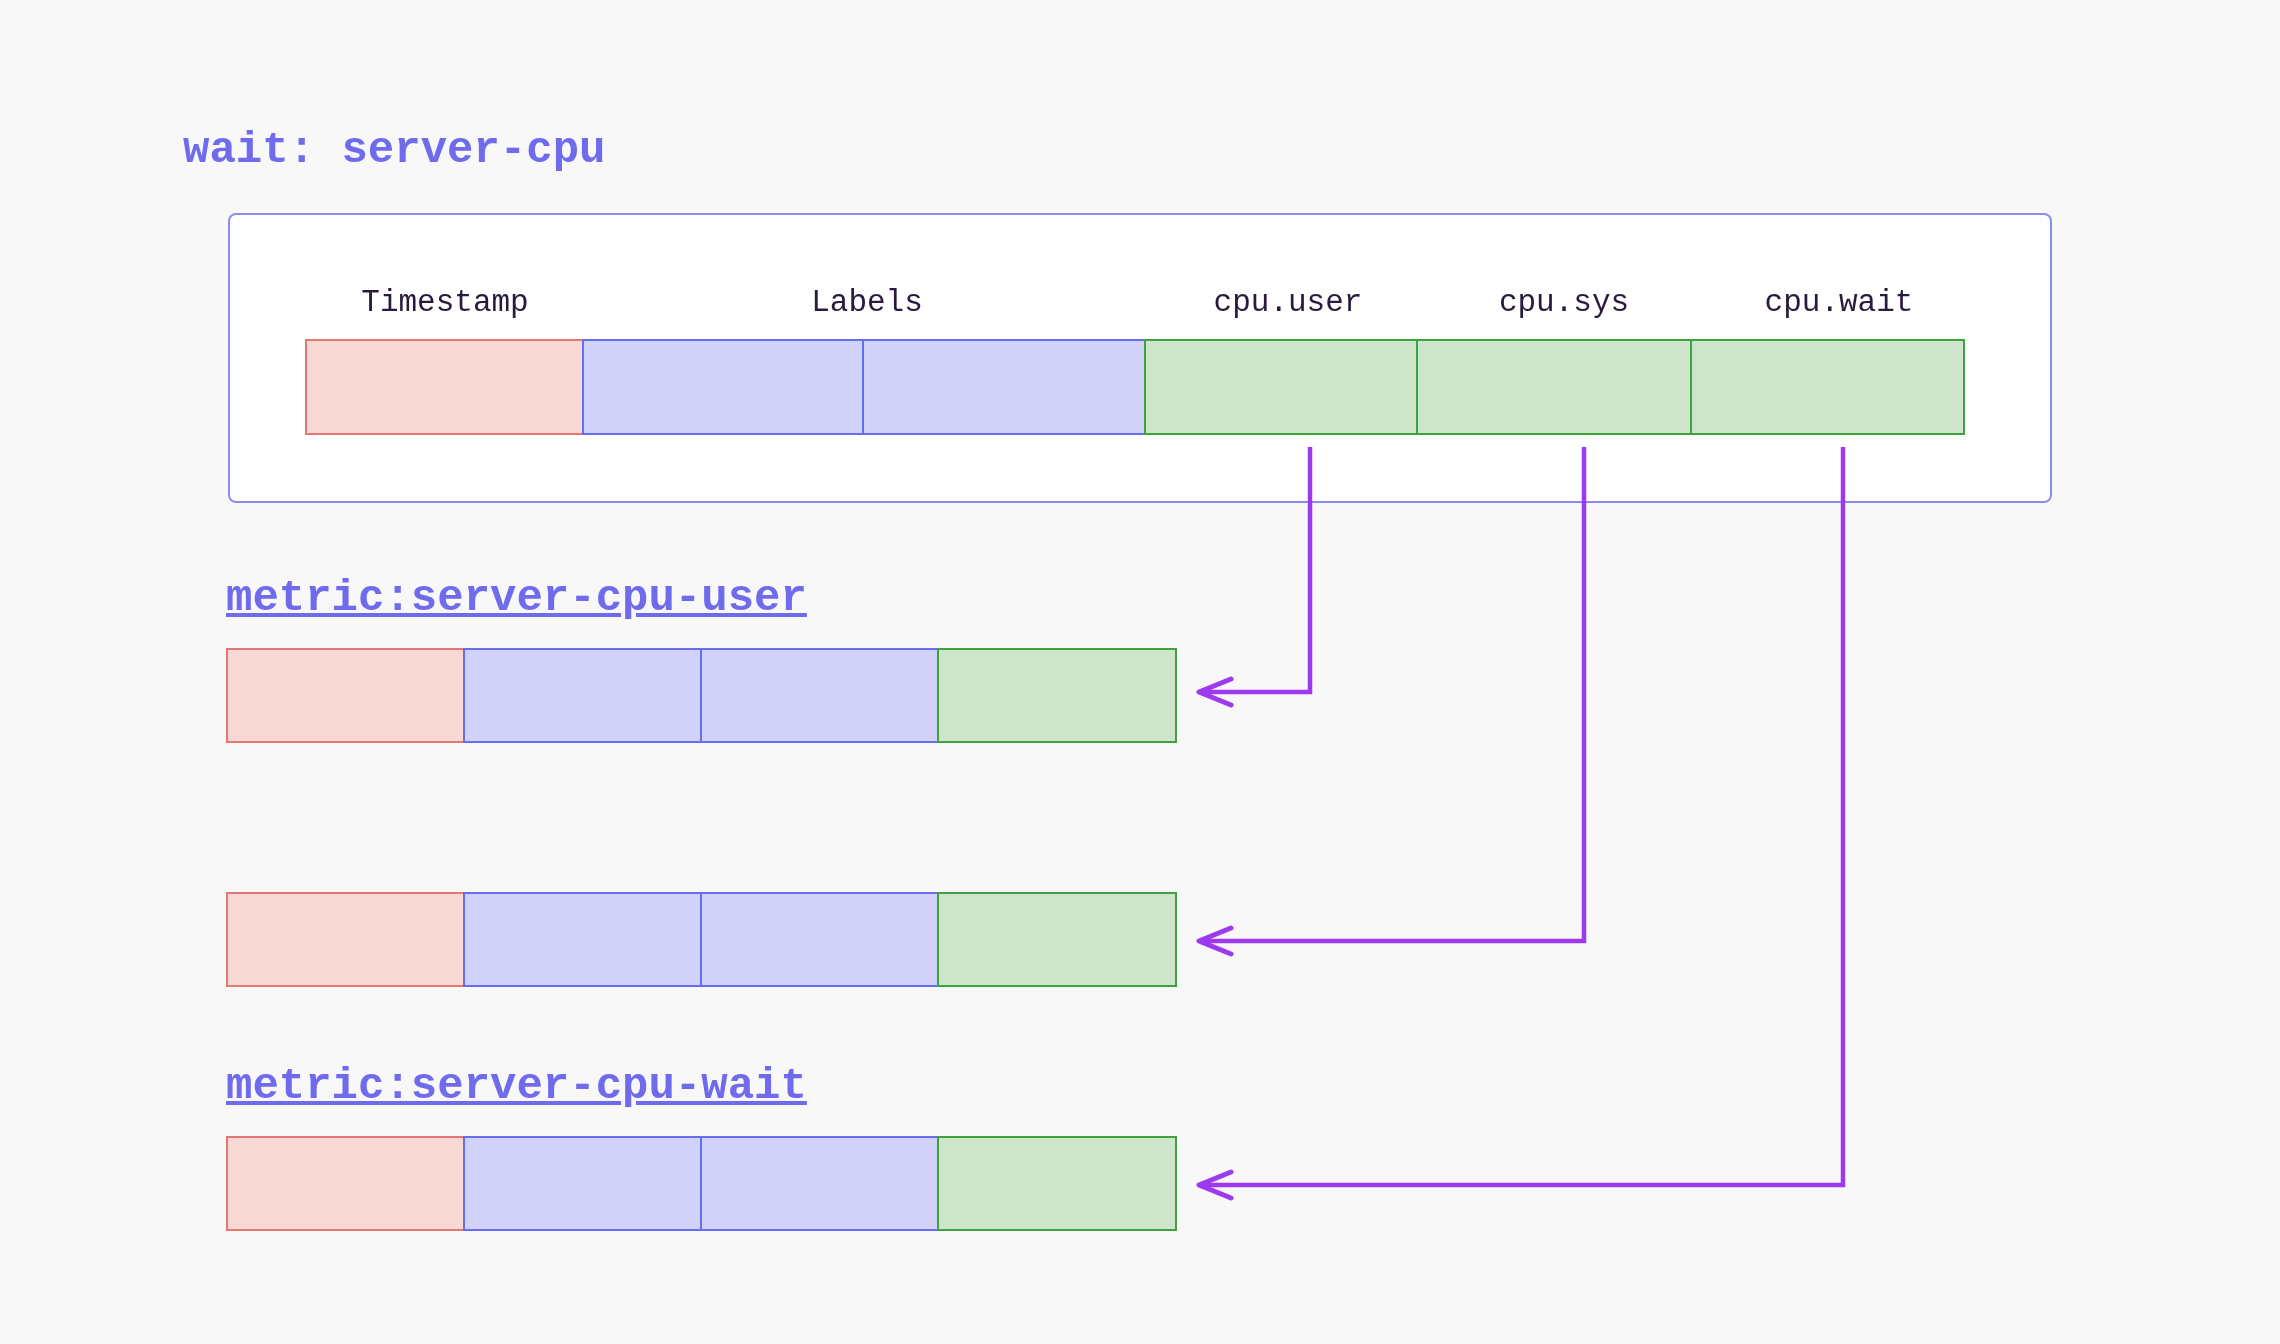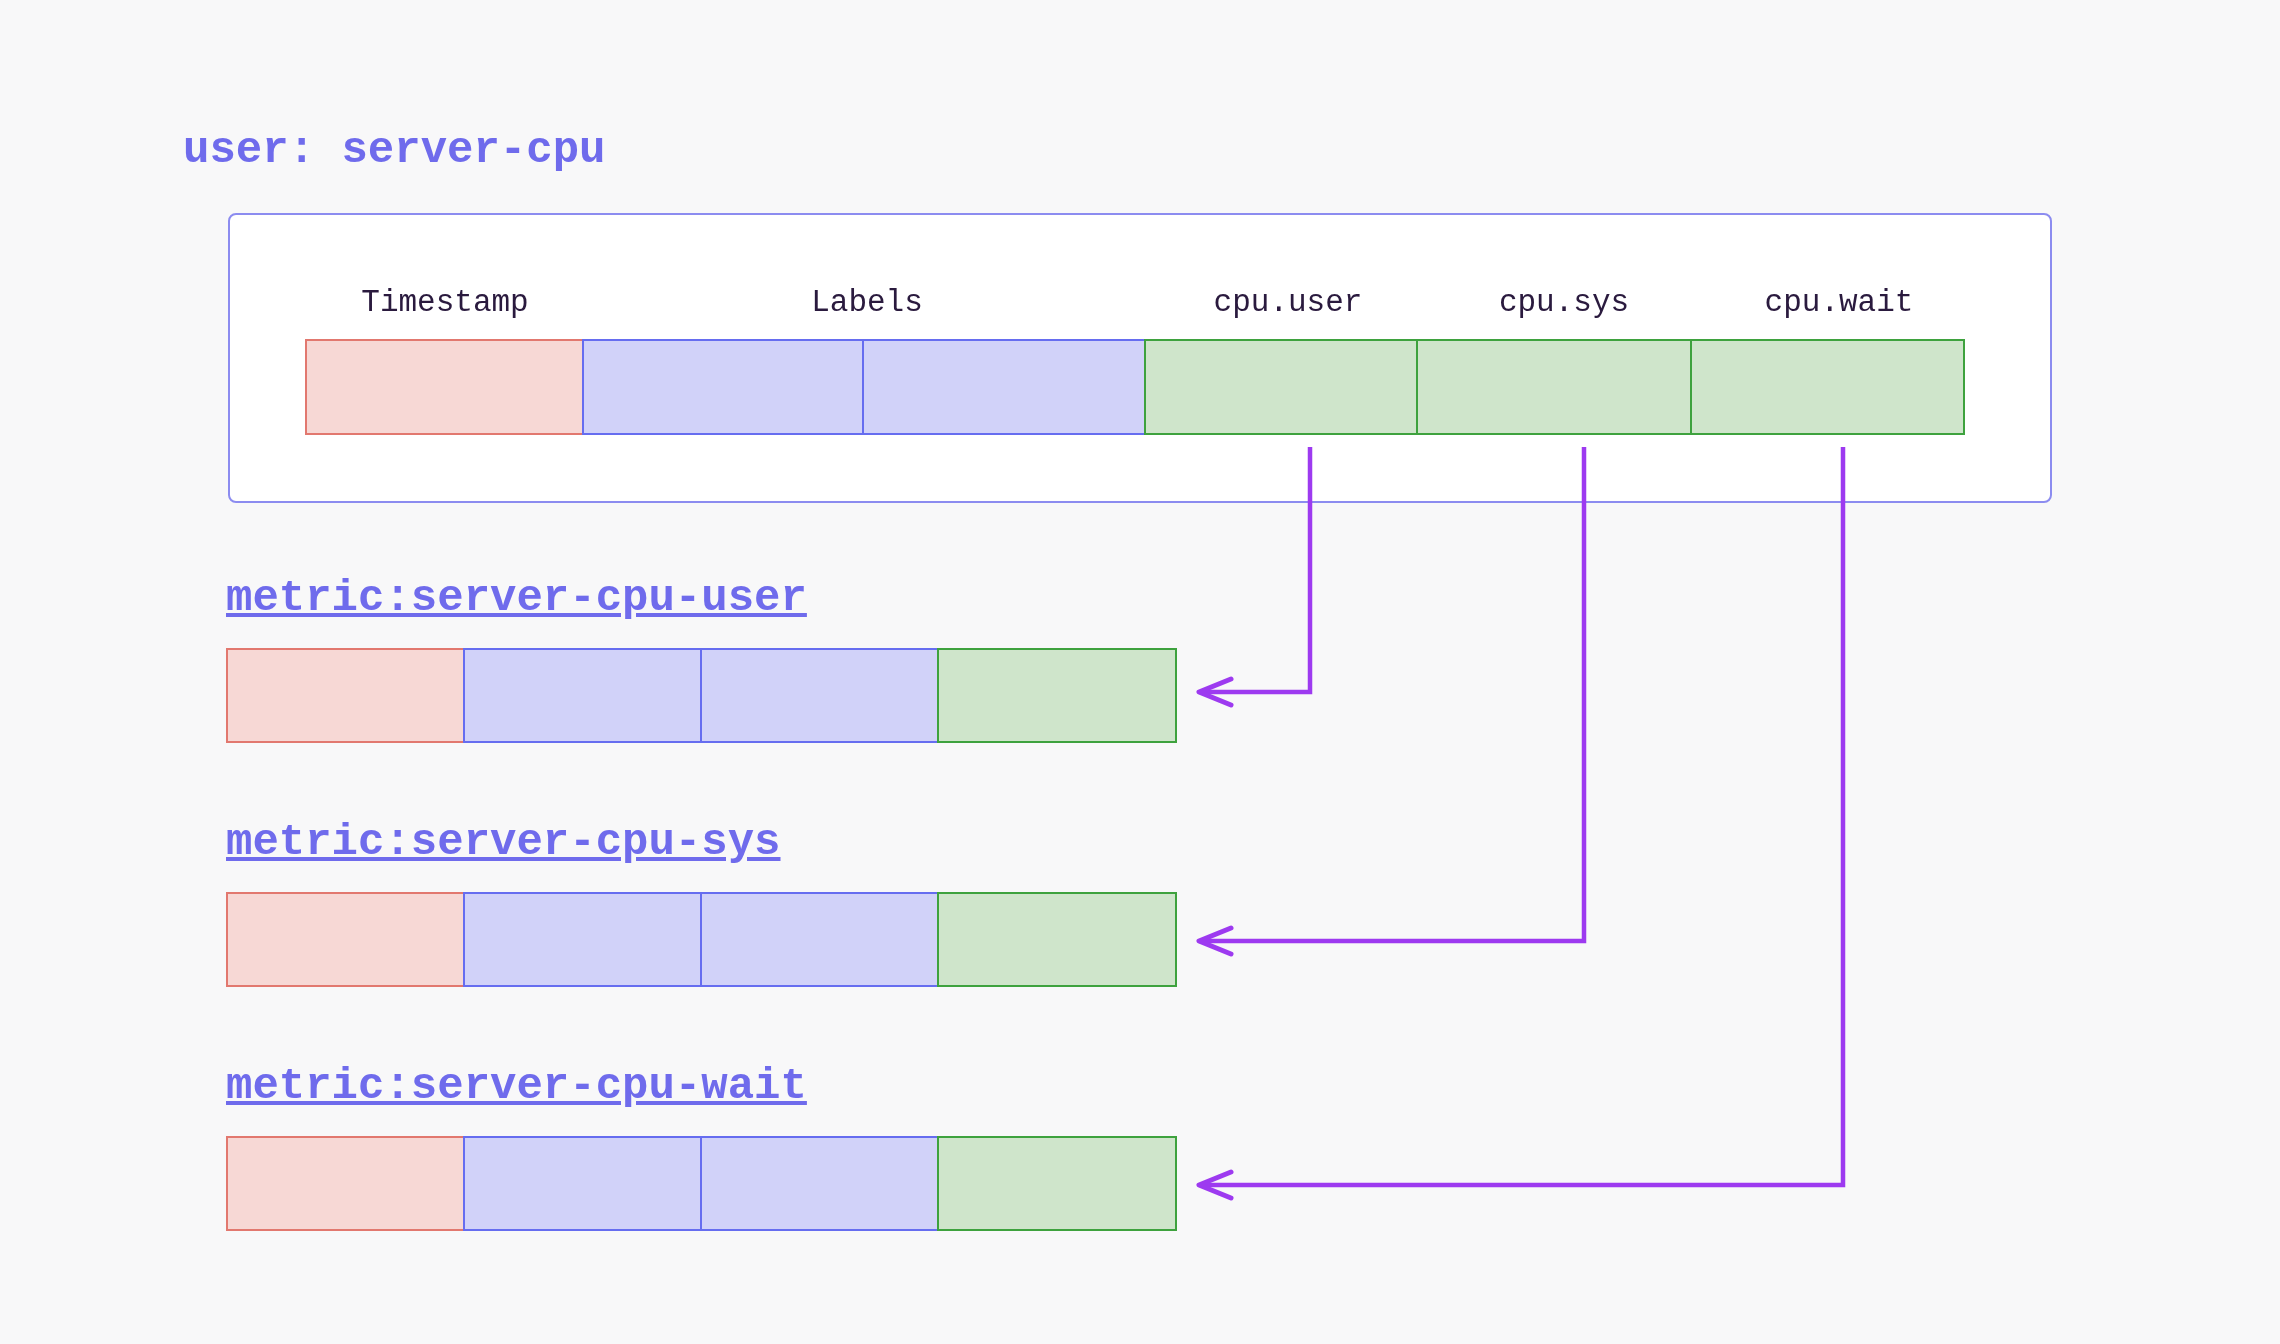--- a/index.html
+++ b/index.html
@@ -132,21 +132,21 @@
     stroke-width: 5;
     stroke-linecap: round;
     stroke-linejoin: round;
   }
 </style>
 </head>
 <body>
 
 <div class="canvas">
 
-  <div class="table-title">user: server-cpu</div>
+  <div class="table-title">wait: server-cpu</div>
 
   <div class="table-container">
     <div class="col-header h-timestamp">Timestamp</div>
     <div class="col-header h-labels">Labels</div>
     <div class="col-header h-cpu-user">cpu.user</div>
     <div class="col-header h-cpu-sys">cpu.sys</div>
     <div class="col-header h-cpu-wait">cpu.wait</div>
 
     <div class="cells-row table-cells">
       <div class="cell ts w0"></div>
@@ -159,21 +159,20 @@
   </div>
 
   <div class="metric-title t-user">metric:server-cpu-user</div>
   <div class="metric-row r-user">
     <div class="cell ts"></div>
     <div class="cell label"></div>
     <div class="cell label"></div>
     <div class="cell value"></div>
   </div>
 
-  <div class="metric-title t-sys">metric:server-cpu-sys</div>
   <div class="metric-row r-sys">
     <div class="cell ts"></div>
     <div class="cell label"></div>
     <div class="cell label"></div>
     <div class="cell value"></div>
   </div>
 
   <div class="metric-title t-wait">metric:server-cpu-wait</div>
   <div class="metric-row r-wait">
     <div class="cell ts"></div>

